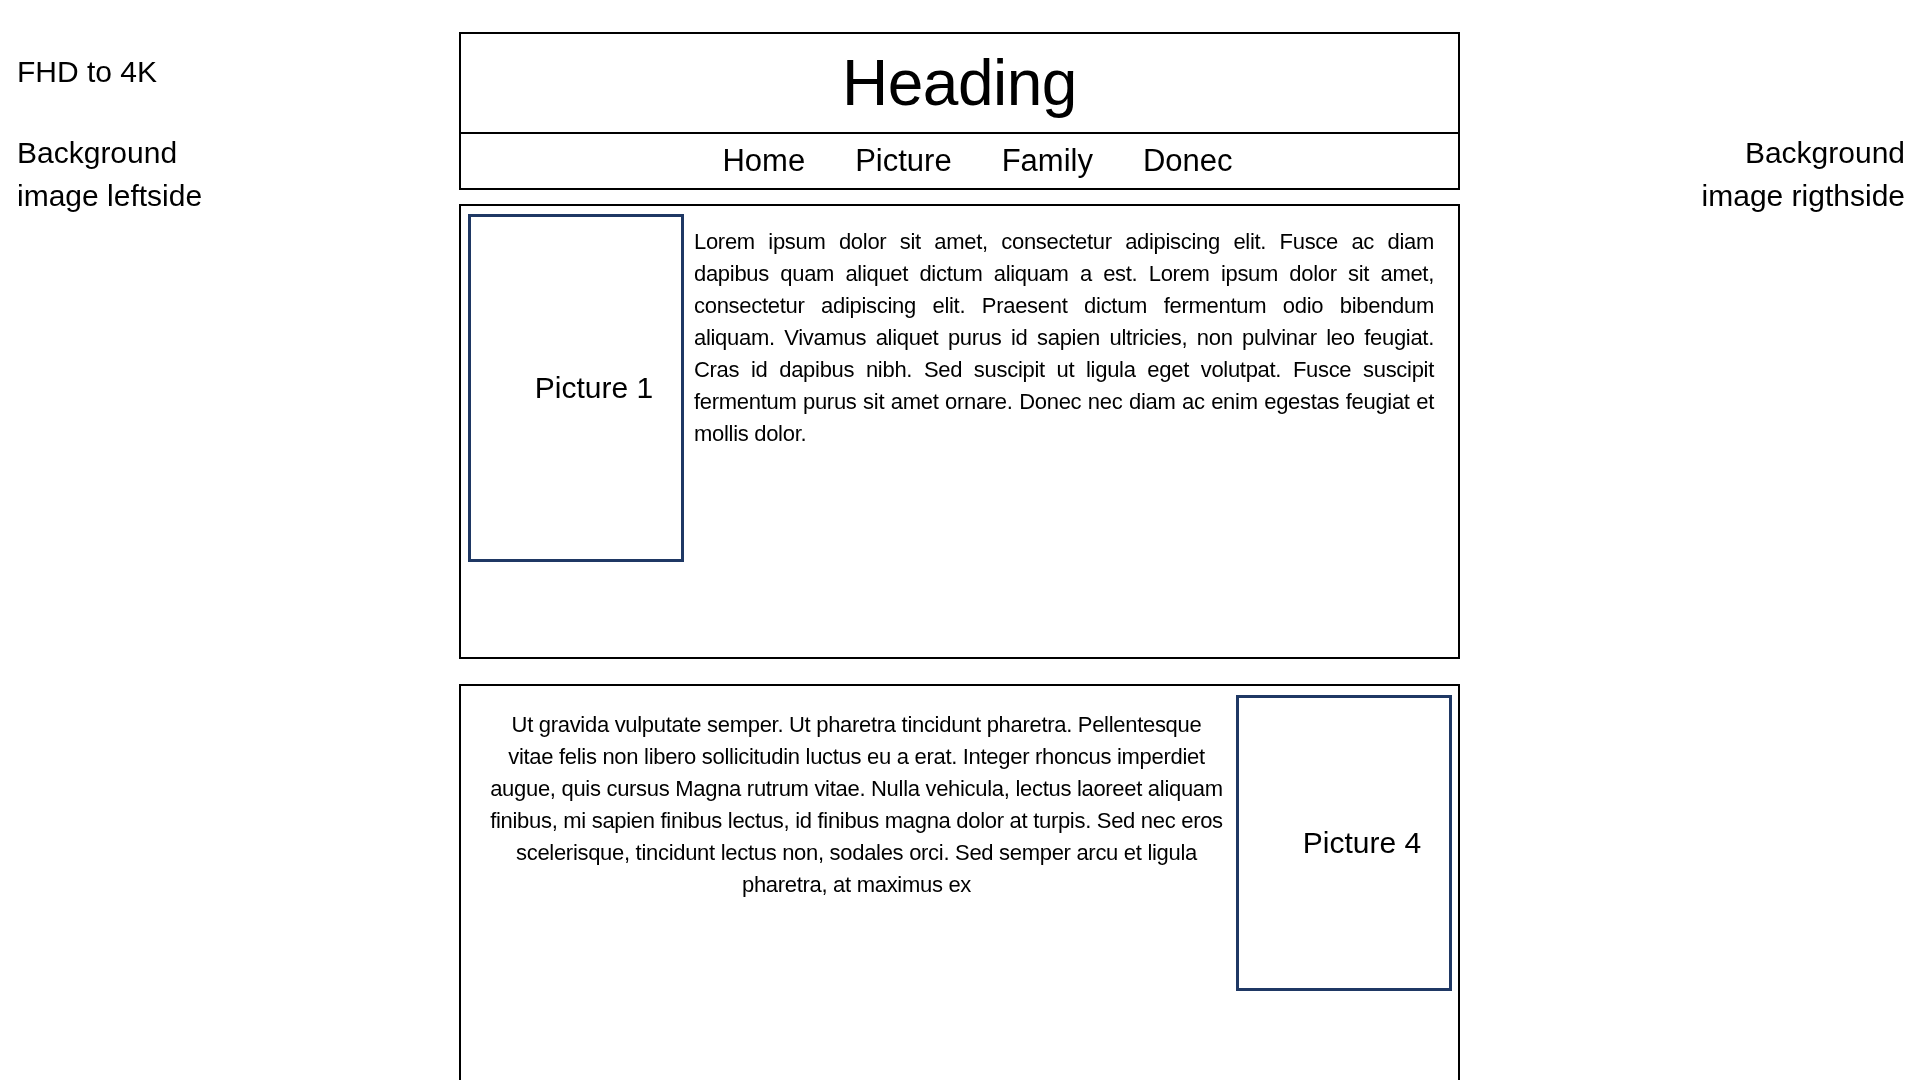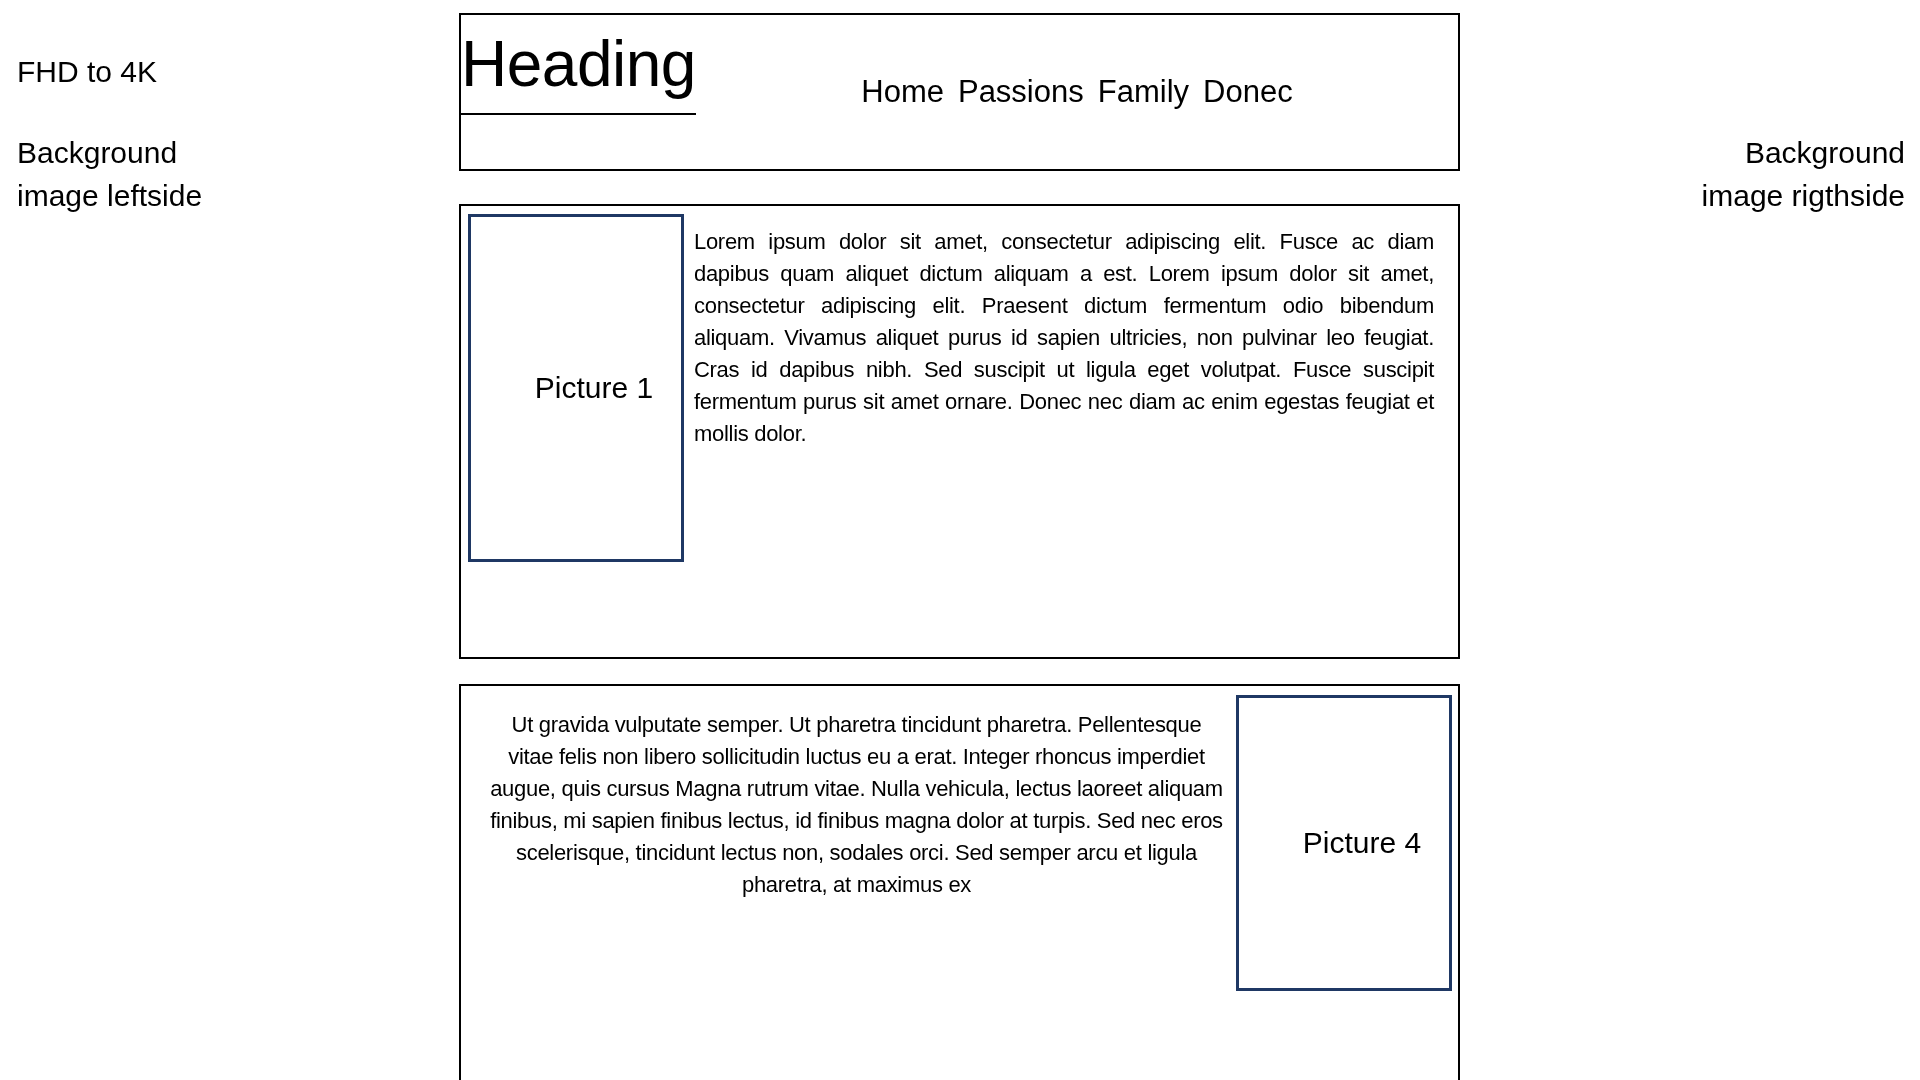--- a/index.html
+++ b/index.html
@@ -20,26 +20,26 @@
     line-height: 43px;
     white-space: pre-line;
     color: #000000;
   }
   .ann-fhd   { left: 17px; top: 50px;  }
   .ann-left  { left: 17px; top: 131px; }
   .ann-right { right: 15px; top: 131px; text-align: right; }
 
   .header-box {
     position: absolute;
-    left: 459px; top: 13px;
+    left: 459px; top: 32px;
     width: 1001px; height: 158px;
     box-sizing: border-box;
     border: 2px solid #000000;
     display: flex;
-    flex-direction: row;
+    flex-direction: column;
     background: #ffffff;
     text-align: center;
   }
   .header-title-row {
     height: 98px;
     border-bottom: 2px solid #000000;
     display: flex;
     align-items: center;
     justify-content: center;
   }
@@ -49,21 +49,21 @@
     letter-spacing: -0.5px;
   }
   .nav-row {
     flex: 1;
     display: flex;
     align-items: center;
     justify-content: center;
     gap: 14px;
     font-size: 31px;
   }
-  .nav-item { cursor: pointer; }
+  .nav-item { cursor: pointer; margin-left: 36px; }
 
   .content-box {
     position: absolute;
     left: 459px;
     width: 1001px;
     box-sizing: border-box;
     border: 2px solid #000000;
     background: #ffffff;
   }
   .content-box-1 {
@@ -119,21 +119,21 @@
 
   <div class="annotation ann-right">Background
 image rigthside</div>
 
   <div class="header-box">
     <div class="header-title-row">
       <span class="page-title">Heading</span>
     </div>
     <div class="nav-row">
       <span class="nav-item">Home</span>
-      <span class="nav-item">Passions</span>
+      <span class="nav-item">Picture</span>
       <span class="nav-item">Family</span>
       <span class="nav-item">Donec</span>
     </div>
   </div>
 
   <div class="content-box content-box-1">
     <div class="picture-frame picture-1">
       <span>Picture 1</span>
     </div>
     <p class="body-text text-justified">Lorem ipsum dolor sit amet, consectetur adipiscing elit. Fusce ac diam dapibus quam aliquet dictum aliquam a est. Lorem ipsum dolor sit amet, consectetur adipiscing elit. Praesent dictum fermentum odio bibendum aliquam. Vivamus aliquet purus id sapien ultricies, non pulvinar leo feugiat. Cras id dapibus nibh. Sed suscipit ut ligula eget volutpat. Fusce suscipit fermentum purus sit amet ornare. Donec nec diam ac enim egestas feugiat et mollis dolor.</p>

